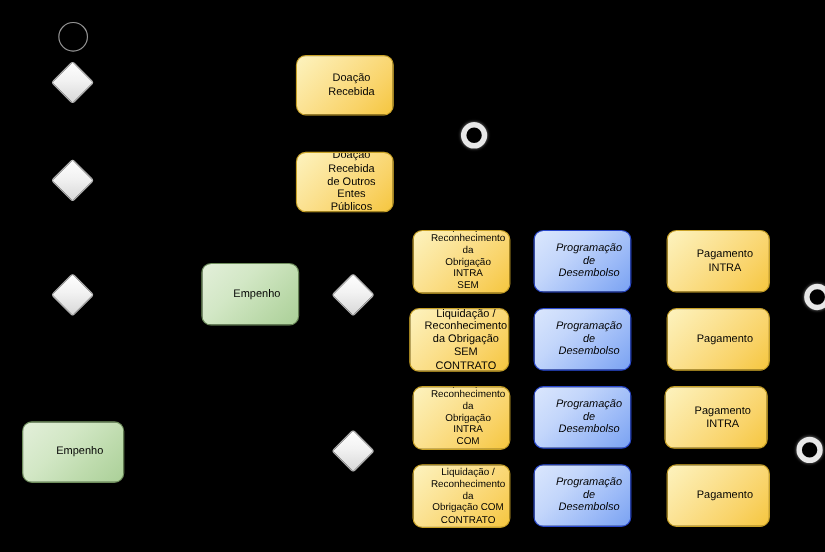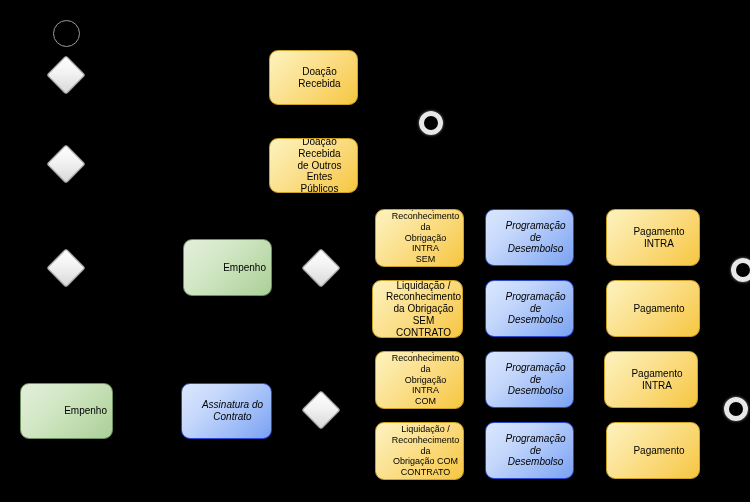--- a/index.html
+++ b/index.html
@@ -45,21 +45,20 @@
   
   .node.blue {
     background: linear-gradient(135deg, #dbe7fd 0%, #c3d6fb 35%, #9ab9f7 72%, #7aa2f2 100%);
     border: 1px solid #2a49cf;
     font-style: italic;
   }
   
   .node.green {
     background: linear-gradient(135deg, #e3efda 0%, #d2e7c5 38%, #bcdaab 72%, #abd098 100%);
     border: 1px solid #6f8e5d;
-    justify-content: flex-end;
   }
 
   .fs-10 { font-size: 10px; }
   .fs-9  { font-size: 9px; }
 
   
   .event {
     position: absolute;
     box-sizing: border-box;
     border-radius: 50%;
@@ -95,24 +94,20 @@
     <div class="node yellow fs-10" style="left: 269px; top: 138px; width: 89px; height: 55px;">
       <span class="label">Doação Recebida
 de Outros Entes
 Públicos</span>
     </div>
     <div class="node green fs-10" style="left: 183px; top: 239px; width: 89px; height: 57px;">
       <span class="label">Empenho</span>
     </div>
     <div class="node green fs-10" style="left: 20px; top: 383px; width: 93px; height: 56px;">
       <span class="label">Empenho</span>
-    </div>
-    <div class="node blue fs-10" style="left: 181px; top: 383px; width: 91px; height: 56px;">
-      <span class="label">Assinatura do
-Contrato</span>
     </div>
     <div class="node yellow fs-9" style="left: 375px; top: 209px; width: 89px; height: 58px;">
       <span class="label">Liquidação /
 Reconhecimento da
 Obrigação INTRA
 SEM CONTRATO</span>
     </div>
     <div class="node blue fs-10" style="left: 485px; top: 209px; width: 89px; height: 57px;">
       <span class="label">Programação de
 Desembolso</span>

